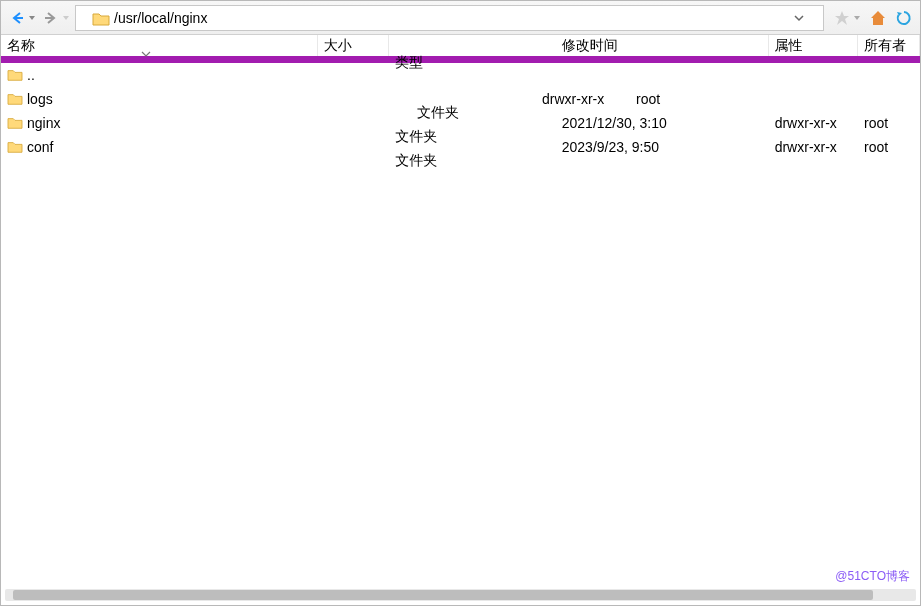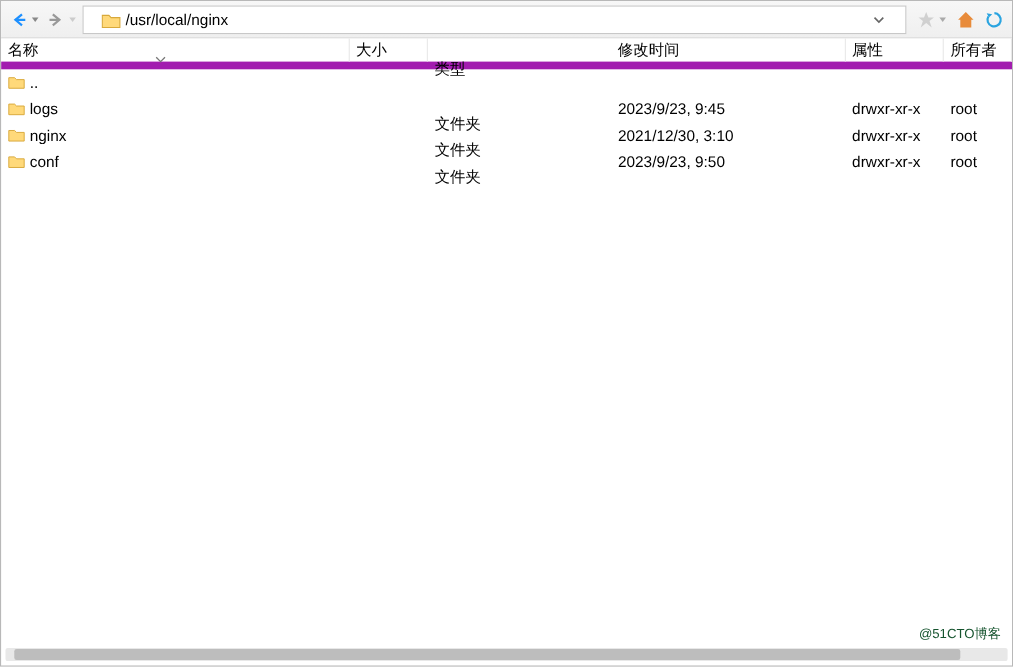--- a/index.html
+++ b/index.html
@@ -127,21 +127,21 @@
     .col-own  { width: 65px; }
     .folder-icon {
       width: 16px;
       height: 14px;
       display: inline-block;
     }
     .watermark {
       position: absolute;
       right: 10px;
       bottom: 20px;
-      color: #14532d;
+      color: #8b5cf6;
       font-size: 12px;
       pointer-events: none;
     }
     .scrollbar-bottom {
       position: absolute;
       left: 4px;
       right: 4px;
       bottom: 4px;
       height: 12px;
       background: #e8e8e8;
@@ -271,21 +271,20 @@
     </div>
     <div class="row">
       <div class="cell col-name">
         <span class="folder-icon"><svg width="16" height="14" viewBox="0 0 18 16">
             <path d="M1 3 L7 3 L9 5 L17 5 L17 14 L1 14 Z" fill="#ffd97a" stroke="#d8a93b"></path>
           </svg></span>
         <span>logs</span>
       </div>
       <div class="cell col-size right"></div>
       <div class="cell col-type">文件夹</div>
-      <div class="cell col-mod">2023/9/23, 9:45</div>
       <div class="cell col-attr">drwxr-xr-x</div>
       <div class="cell col-own">root</div>
     </div>
     <div class="row">
       <div class="cell col-name">
         <span class="folder-icon"><svg width="16" height="14" viewBox="0 0 18 16">
             <path d="M1 3 L7 3 L9 5 L17 5 L17 14 L1 14 Z" fill="#ffd97a" stroke="#d8a93b"></path>
           </svg></span>
         <span>nginx</span>
       </div>

